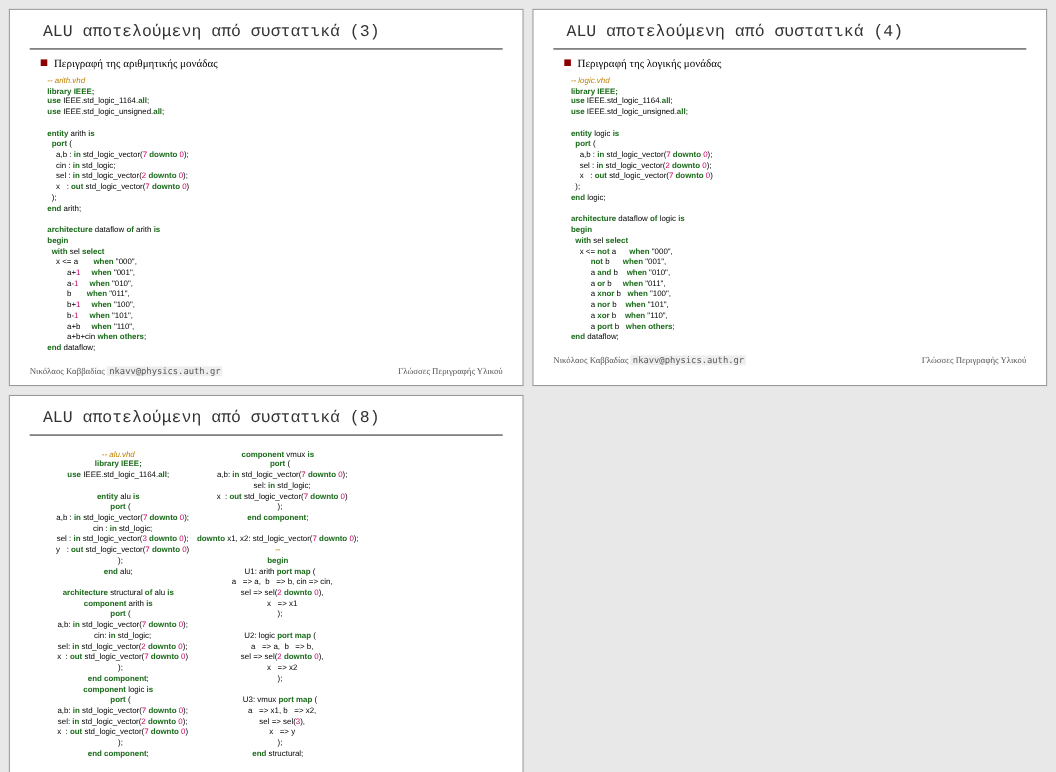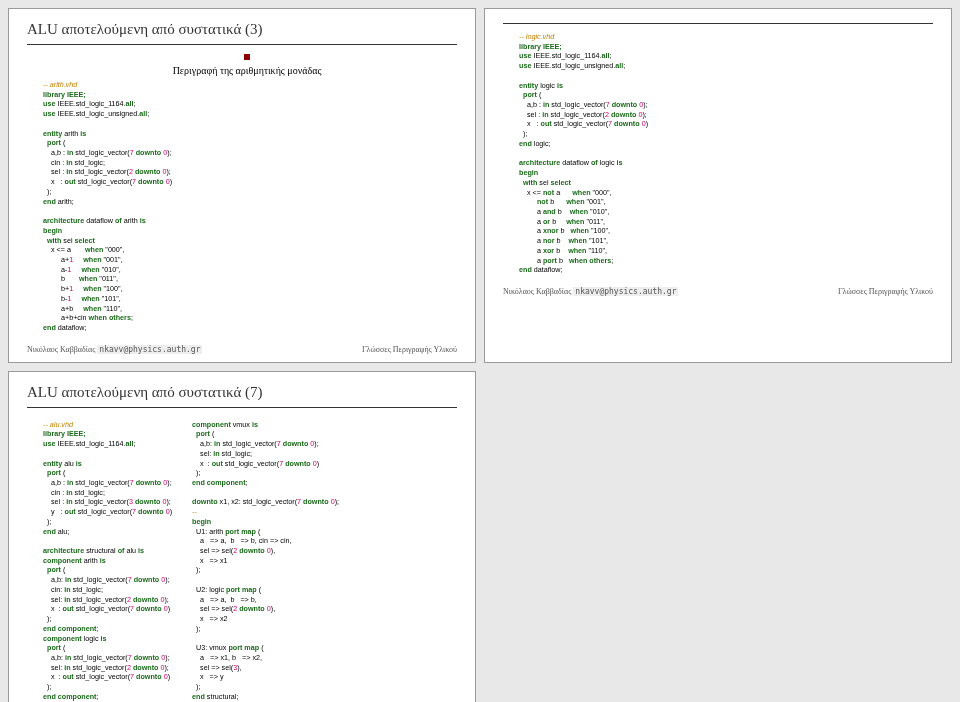--- a/index.html
+++ b/index.html
@@ -17,56 +17,57 @@
   }
   .slide {
     background: #fff;
     border: 1px solid #999;
     padding: 12px 18px 8px 18px;
     position: relative;
   }
   .slide-title {
     font-size: 15px;
     color: #333;
-    margin: 0 0 6px 0;
+    margin: 0 0 6px 12px;
     font-weight: normal;
+    font-family: Liberation Mono, monospace;
   }
   .rule {
     border: none;
     border-top: 1px solid #333;
     margin: 2px 0 8px 0;
   }
   .bullet-line {
     display: flex;
-    align-items: center;
+    align-items: flex-start;
     gap: 6px;
     margin: 2px 0 4px 10px;
     font-size: 10px;
-    flex-direction: column;
   }
   .bullet-square {
     display: inline-block;
     width: 6px;
     height: 6px;
     background: #8b0000;
     flex-shrink: 0;
     position: relative;
     top: 1px;
   }
   .code-block {
     font-family: Liberation Sans, sans-serif;
     font-size: 7.2px;
     line-height: 1.35;
     white-space: pre;
     margin: 4px 0 4px 16px;
   }
   .code-cols {
     display: flex;
-    gap: 20px;
+    gap: 7px;
     margin-left: 16px;
+    text-align: center;
   }
   .code-cols .code-block {
     margin-left: 0;
   }
   .kw { color: #1a6b1a; font-weight: bold; }
   .num { color: #cc0066; }
   .com { color: #c08000; font-style: italic; }
   .footer {
     display: flex;
     justify-content: space-between;
@@ -118,21 +119,26 @@
          a+b     <span class="kw">when</span> "110",
          a+b+cin <span class="kw">when others</span>;
 <span class="kw">end</span> dataflow;</div>
     <div class="footer">
       <span><span>Νικόλαος Καββαδίας</span> <span class="email-box">nkavv@physics.auth.gr</span></span>
       <span>Γλώσσες Περιγραφής Υλικού</span>
     </div>
   </div>
 
   <div class="slide">
+    <h2 class="slide-title">ALU αποτελούμενη από συστατικά (4)</h2>
     <hr class="rule">
+    <div class="bullet-line">
+      <span class="bullet-square"></span>
+      <span>Περιγραφή της λογικής μονάδας</span>
+    </div>
     <div class="code-block"><span class="com">-- logic.vhd</span>
 <span class="kw">library IEEE;</span>
 <span class="kw">use</span> IEEE.std_logic_1164.<span class="kw">all</span>;
 <span class="kw">use</span> IEEE.std_logic_unsigned.<span class="kw">all</span>;
 
 <span class="kw">entity</span> logic <span class="kw">is</span>
   <span class="kw">port</span> (
     a,b : <span class="kw">in</span> std_logic_vector(<span class="num">7</span> <span class="kw">downto</span> <span class="num">0</span>);
     sel : <span class="kw">in</span> std_logic_vector(<span class="num">2</span> <span class="kw">downto</span> <span class="num">0</span>);
     x   : <span class="kw">out</span> std_logic_vector(<span class="num">7</span> <span class="kw">downto</span> <span class="num">0</span>)
@@ -151,21 +157,21 @@
          a <span class="kw">xor</span> b    <span class="kw">when</span> "110",
          a <span class="kw">port</span> b   <span class="kw">when others</span>;
 <span class="kw">end</span> dataflow;</div>
     <div class="footer">
       <span><span>Νικόλαος Καββαδίας</span> <span class="email-box">nkavv@physics.auth.gr</span></span>
       <span>Γλώσσες Περιγραφής Υλικού</span>
     </div>
   </div>
 
   <div class="slide" style="grid-column: 1;">
-    <h2 class="slide-title">ALU αποτελούμενη από συστατικά (7)</h2>
+    <h2 class="slide-title">ALU αποτελούμενη από συστατικά (8)</h2>
     <hr class="rule">
     <div class="code-cols">
       <div class="code-block"><span class="com">-- alu.vhd</span>
 <span class="kw">library IEEE;</span>
 <span class="kw">use</span> IEEE.std_logic_1164.<span class="kw">all</span>;
 
 <span class="kw">entity</span> alu <span class="kw">is</span>
   <span class="kw">port</span> (
     a,b : <span class="kw">in</span> std_logic_vector(<span class="num">7</span> <span class="kw">downto</span> <span class="num">0</span>);
     cin : <span class="kw">in</span> std_logic;

